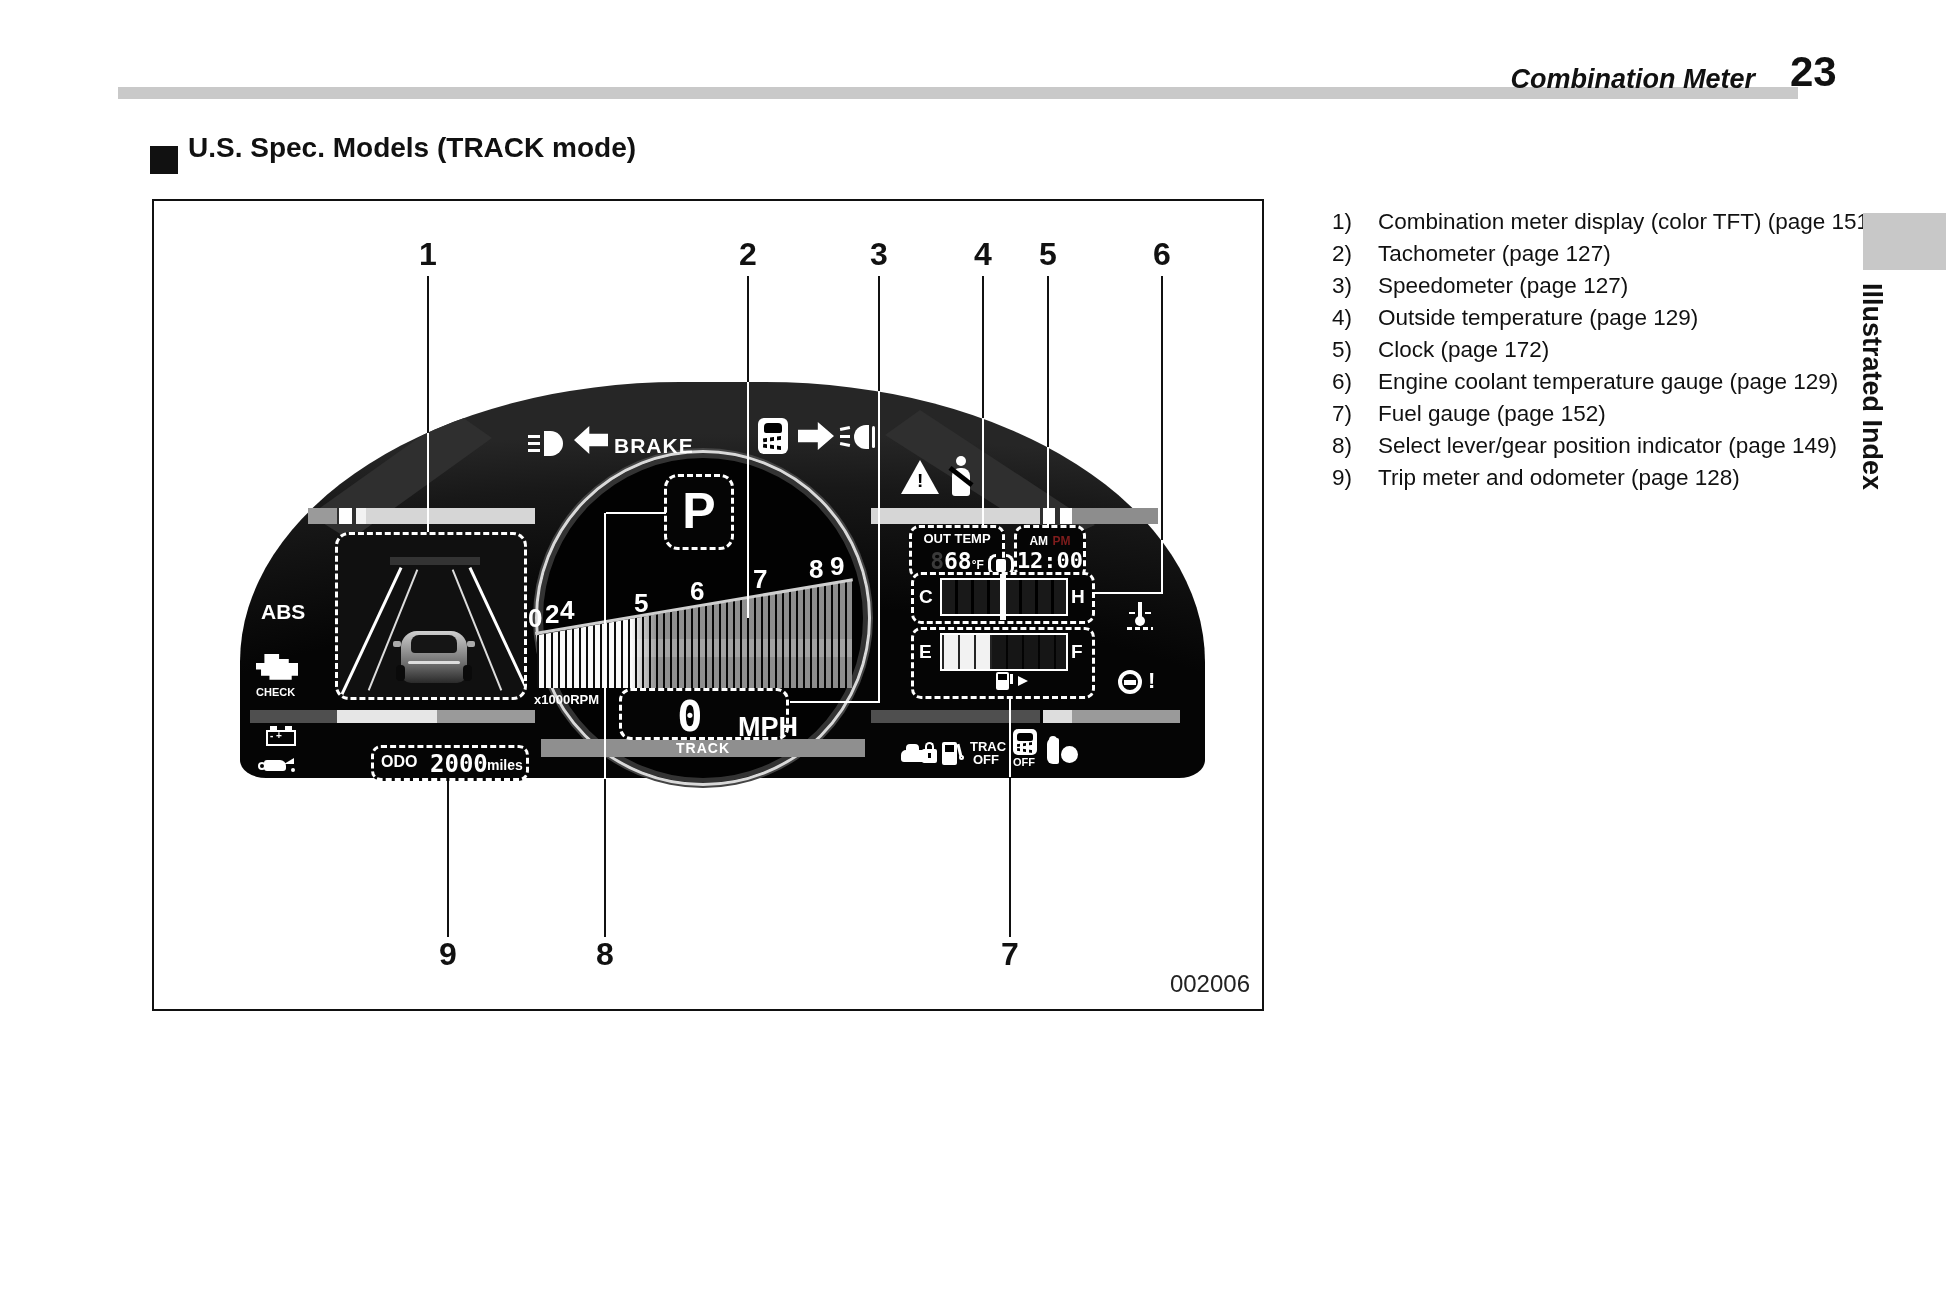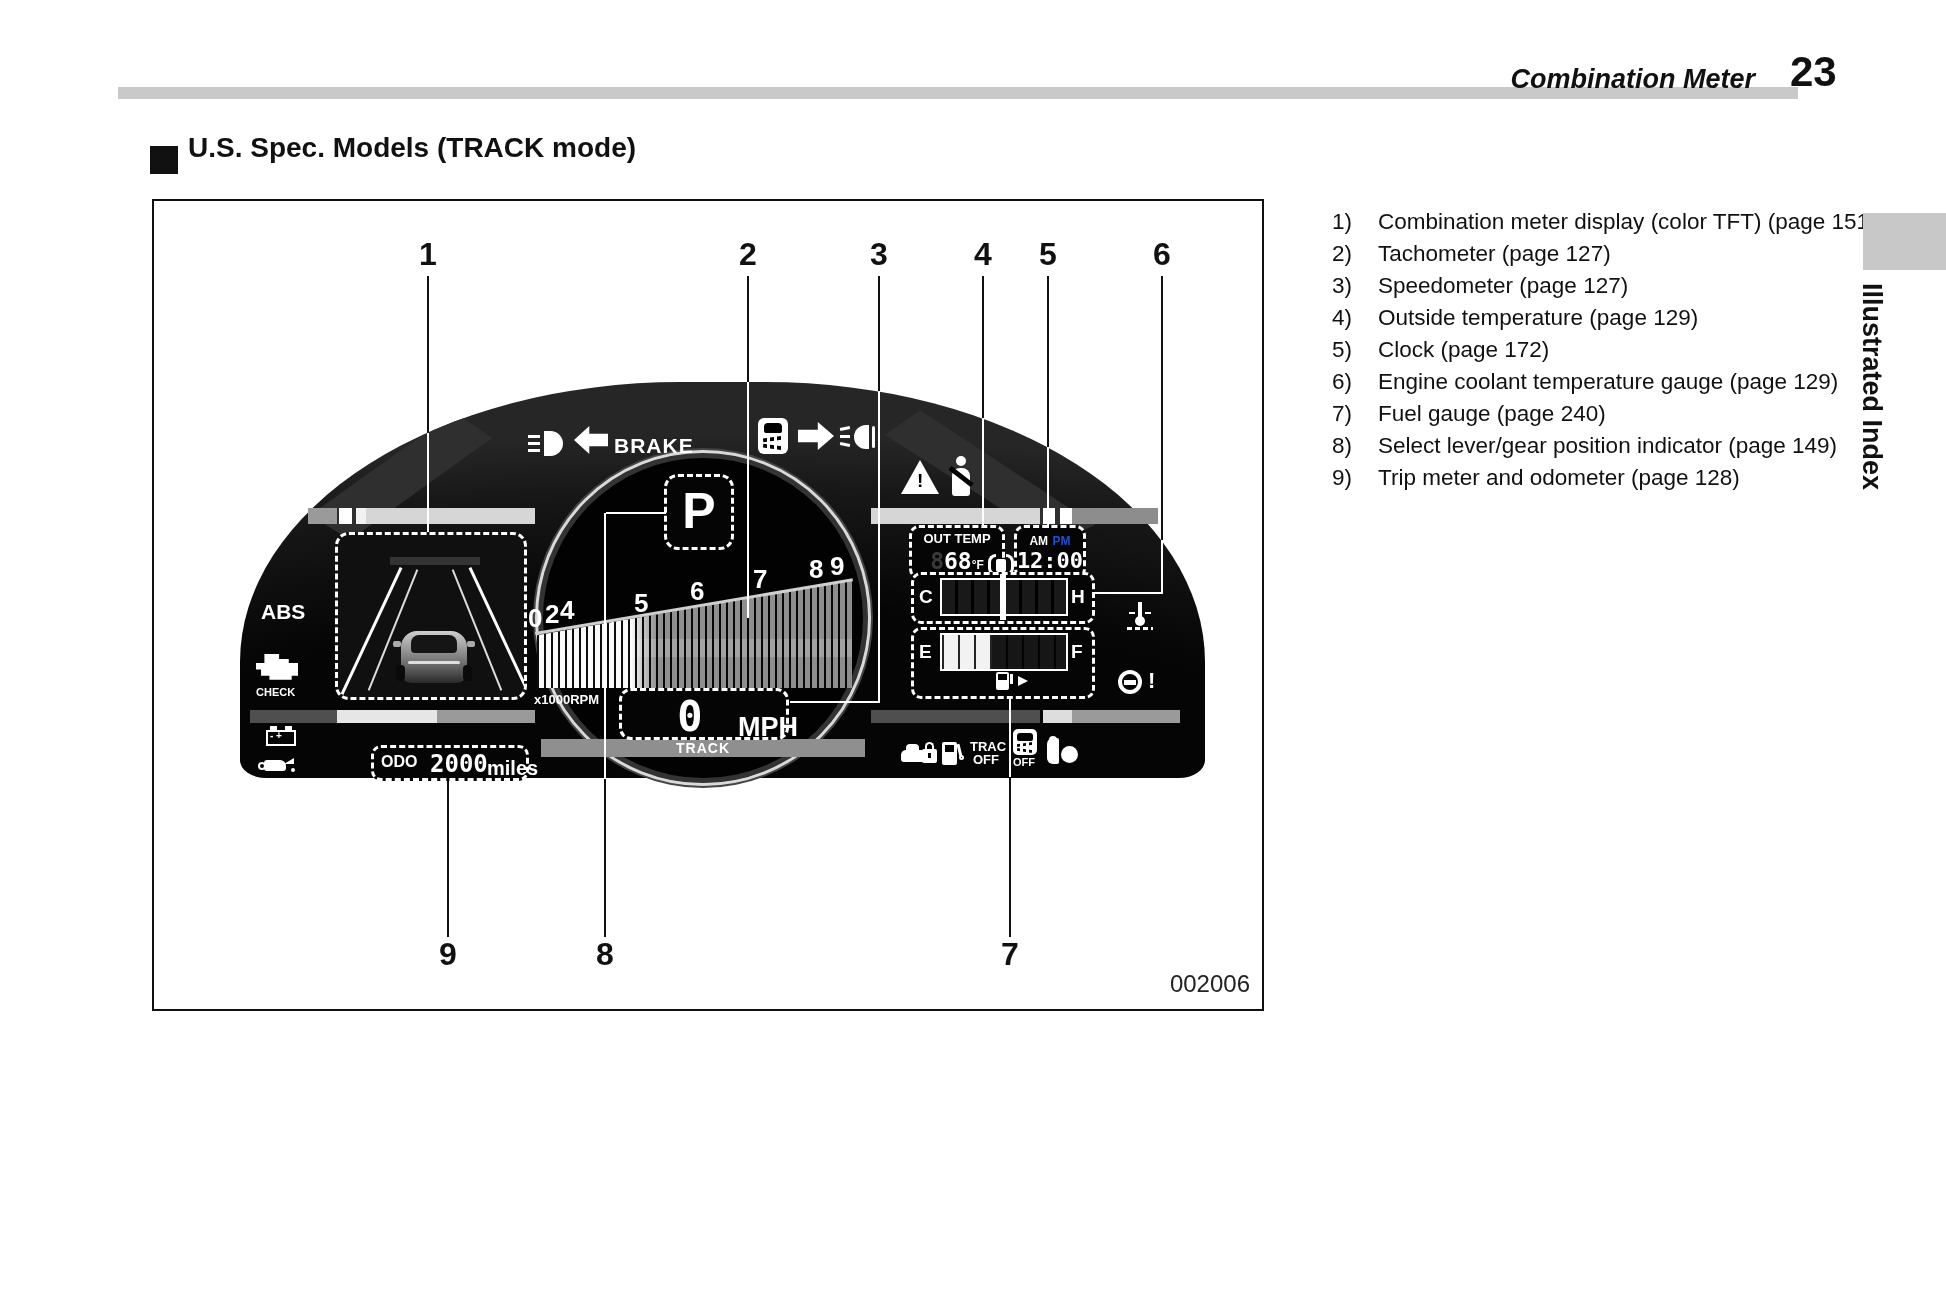--- a/index.html
+++ b/index.html
@@ -191,21 +191,21 @@
 
   <div class="abs" style="left:986px;top:550px;width:30px;height:30px;">
     <div class="icon-part" style="left:2px;top:4px;width:8px;height:22px;border:3px solid #fff;border-right:none;border-radius:8px 0 0 8px;box-sizing:border-box;"></div>
     <div class="icon-part" style="left:20px;top:4px;width:8px;height:22px;border:3px solid #fff;border-left:none;border-radius:0 8px 8px 0;box-sizing:border-box;"></div>
     <div class="icon-part" style="left:10px;top:9px;width:10px;height:13px;background:#fff;border-radius:2px;"></div>
   </div>
 
   <div class="dashbox" style="left:1014px;top:525px;width:72px;height:54px;"></div>
   <div class="abs" style="left:1014px;top:531px;width:72px;text-align:center;">
     <span class="b white" style="font-size:12px;">AM</span>
-    <span class="b" style="font-size:12px;color:#1d4ed8;">PM</span>
+    <span class="b" style="font-size:12px;color:#7f1d1d;">PM</span>
   </div>
   <div class="abs mono b white ctr" style="left:1014px;top:548px;width:72px;font-size:22px;">12:00</div>
 
   <div class="dashbox" style="left:911px;top:572px;width:184px;height:52px;"></div>
   <div class="abs b white" style="left:919px;top:586px;font-size:19px;">C</div>
   <div class="abs b white" style="left:1071px;top:586px;font-size:19px;">H</div>
   <div class="abs" style="left:940px;top:578px;width:128px;height:38px;border:2px solid #fff;box-sizing:border-box;
               background:repeating-linear-gradient(90deg,#191919 0 13px,#000 13px 16px);"></div>
   <div class="abs" style="left:1000px;top:574px;width:6px;height:46px;background:#fff;"></div>
 
@@ -260,21 +260,21 @@
   </div>
   <div class="abs" style="left:1045px;top:736px;width:34px;height:32px;">
     <div class="icon-part" style="left:2px;top:2px;width:12px;height:26px;background:#fff;border-radius:6px 2px 2px 6px;"></div>
     <div class="icon-part" style="left:4px;top:0;width:8px;height:8px;background:#fff;border-radius:50%;"></div>
     <div class="icon-part" style="left:16px;top:10px;width:17px;height:17px;background:#fff;border-radius:50%;"></div>
   </div>
 
   <div class="dashbox" style="left:371px;top:745px;width:158px;height:36px;border-radius:10px;"></div>
   <div class="abs b white" style="left:381px;top:753px;font-size:16px;">ODO</div>
   <div class="abs mono b white" style="left:430px;top:750px;font-size:24px;">2000</div>
-  <div class="abs b white" style="left:487px;top:757px;font-size:20px;">miles</div>
+  <div class="abs b white" style="left:487px;top:757px;font-size:14px;">miles</div>
 
   <div class="wline" style="left:427px;top:433px;height:99px;"></div>
   <div class="wline" style="left:747px;top:382px;height:236px;"></div>
   <div class="wline" style="left:878px;top:391px;height:312px;"></div>
   <div class="wline" style="left:790px;top:701px;width:90px;height:2px;"></div>
   <div class="wline" style="left:982px;top:418px;height:110px;"></div>
   <div class="wline" style="left:1047px;top:447px;height:81px;"></div>
   <div class="wline" style="left:1161px;top:540px;height:54px;"></div>
   <div class="wline" style="left:1093px;top:592px;width:70px;height:2px;"></div>
   <div class="wline" style="left:1009px;top:698px;height:79px;"></div>
@@ -303,21 +303,21 @@
     <div class="legend-row">
       <span class="legend-num">5)</span>
       <span class="legend-text">Clock (page 172)</span>
     </div>
     <div class="legend-row">
       <span class="legend-num">6)</span>
       <span class="legend-text">Engine coolant temperature gauge (page 129)</span>
     </div>
     <div class="legend-row">
       <span class="legend-num">7)</span>
-      <span class="legend-text">Fuel gauge (page 240)</span>
+      <span class="legend-text">Fuel gauge (page 152)</span>
     </div>
     <div class="legend-row">
       <span class="legend-num">8)</span>
       <span class="legend-text">Select lever/gear position indicator (page 149)</span>
     </div>
     <div class="legend-row">
       <span class="legend-num">9)</span>
       <span class="legend-text">Trip meter and odometer (page 128)</span>
     </div>
   </div>

